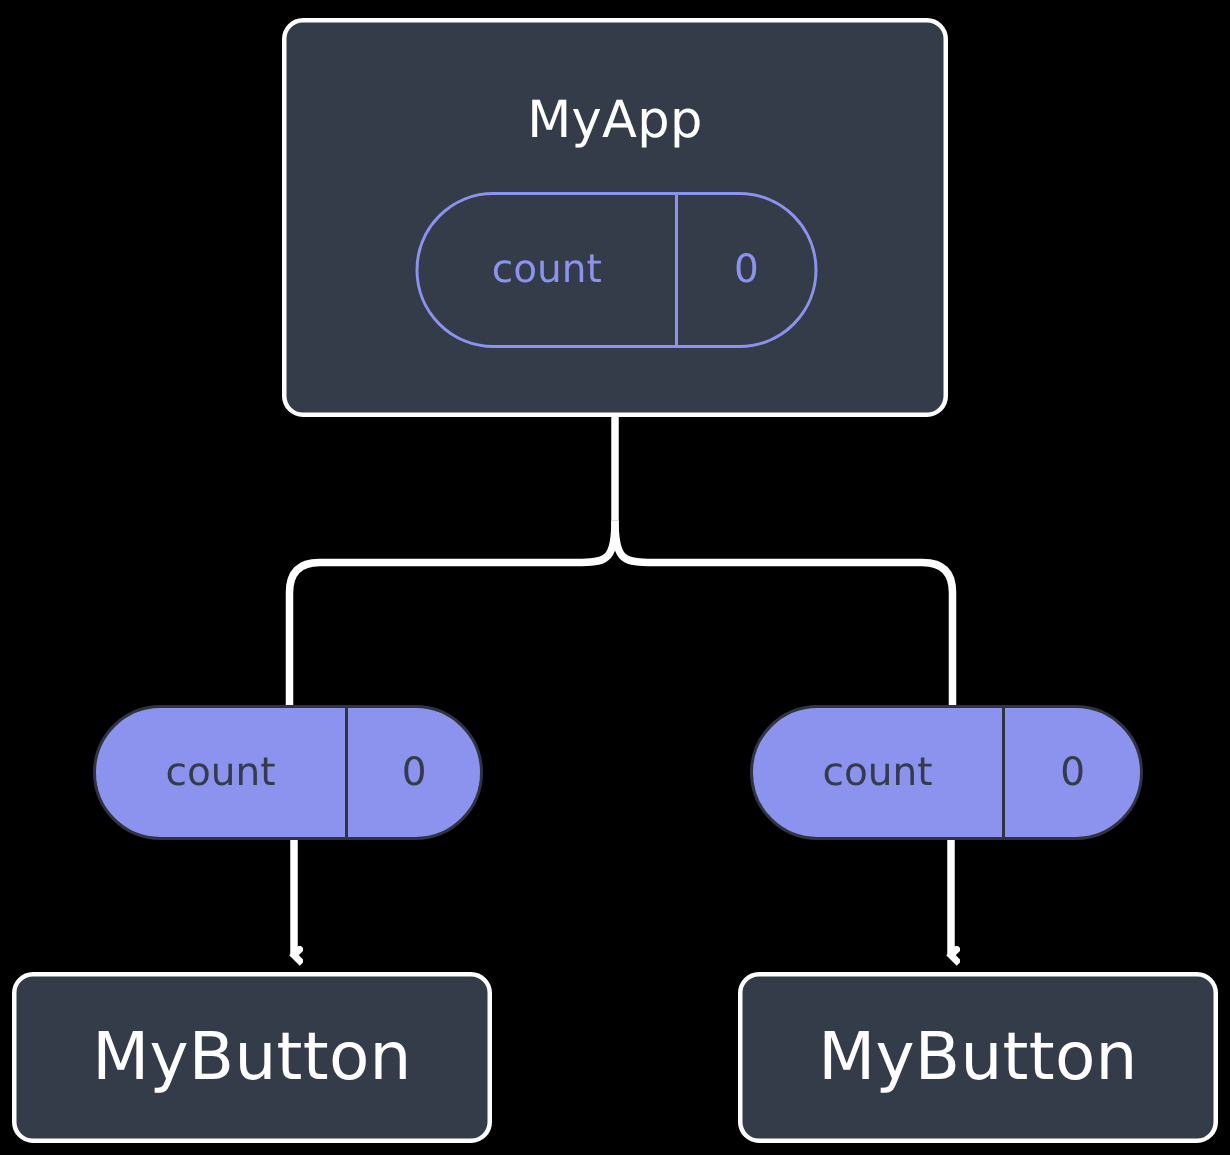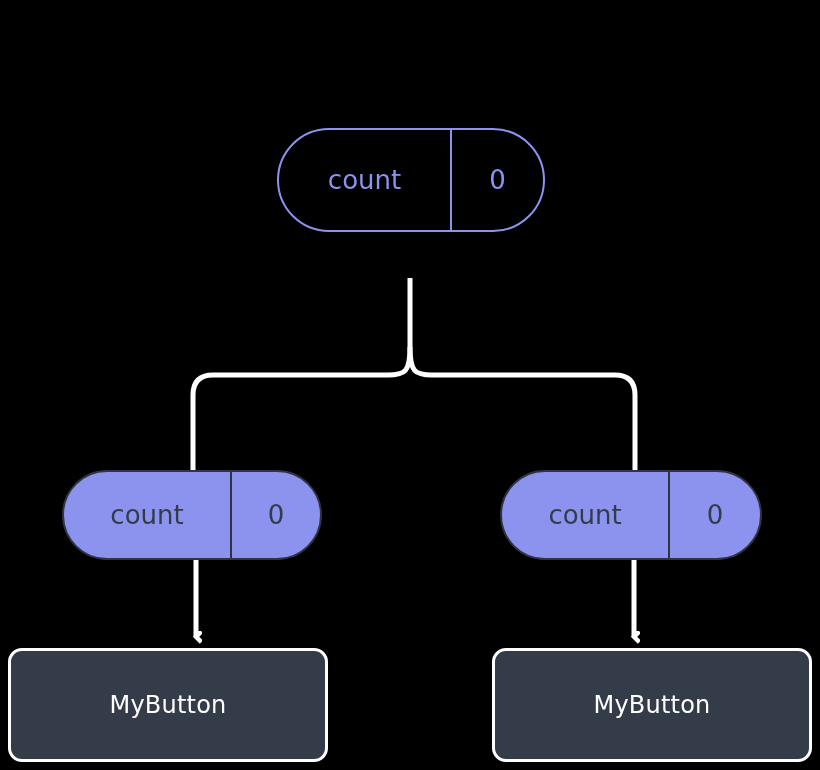--- a/index.html
+++ b/index.html
@@ -72,21 +72,21 @@
     left: 8px;
     top: 648px;
     width: 320px;
   }
   #leaf-node-right {
     left: 492px;
     top: 648px;
     width: 320px;
   }
   .leaf-node .node-title {
-    font-size: 24px;
+    font-size: 44px;
   }
 
   
   .pill {
     position: absolute;
     box-sizing: border-box;
     display: flex;
     align-items: stretch;
     border-radius: 999px;
     overflow: hidden;
@@ -175,20 +175,23 @@
     </g>
 
     <g>
       <line x1="196" y1="558" x2="196" y2="636" stroke="#ffffff" stroke-width="5" marker-end="url(#arrowhead)"></line>
     </g>
     <g>
       <line x1="634" y1="558" x2="634" y2="636" stroke="#ffffff" stroke-width="5" marker-end="url(#arrowhead)"></line>
     </g>
   </svg>
 
+  <div id="root-node" class="node-box">
+    <span class="node-title">MyApp</span>
+  </div>
 
   <div id="root-pill" class="pill pill-outline">
     <span class="pill-key">count</span>
     <span class="pill-val">0</span>
   </div>
 
   <div id="pill-left" class="pill pill-filled">
     <span class="pill-key">count</span>
     <span class="pill-val">0</span>
   </div>

